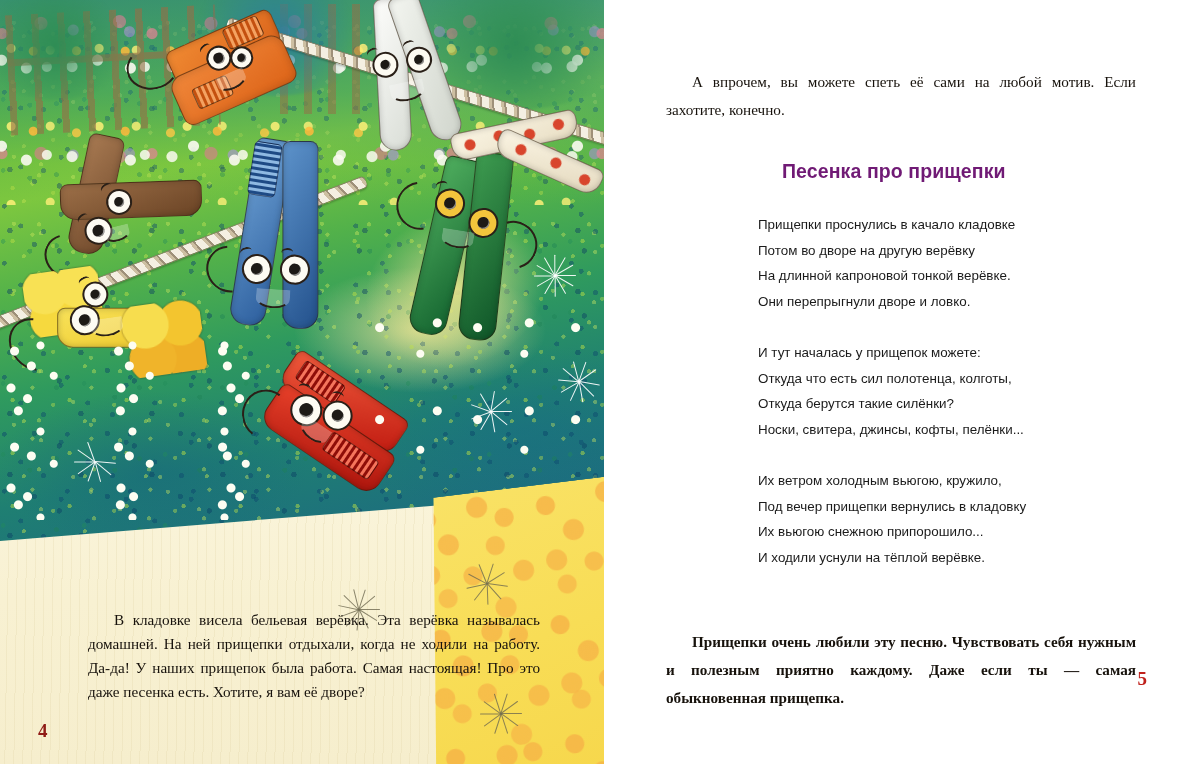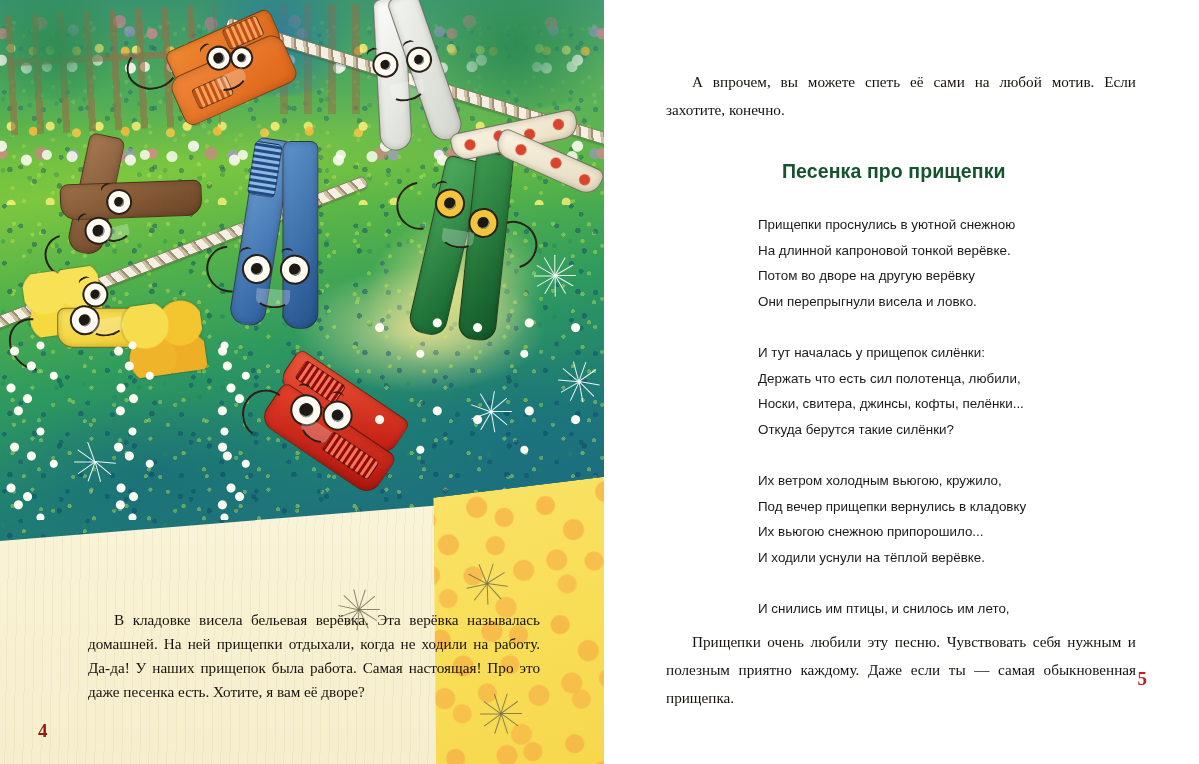--- a/index.html
+++ b/index.html
@@ -311,41 +311,42 @@
     color: #17120c;
     text-align: justify;
     text-indent: 26px;
   }
   .song-title {
     position: absolute;
     left: 178px; top: 160px;
     font-family: "Liberation Sans", sans-serif;
     font-size: 19.5px;
     font-weight: 700;
-    color: #14532d;
+    color: #701a75;
     letter-spacing: .1px;
   }
   .lyrics {
     position: absolute;
     left: 154px; top: 212px;
     width: 400px;
   }
   .stanza { margin: 0 0 26px 0; }
   .stanza:last-child { margin-bottom: 0; }
   .lyric-line {
     font-family: "Liberation Sans", sans-serif;
     font-size: 13.4px;
     line-height: 25.5px;
     color: #1b1b1b;
     white-space: nowrap;
   }
   .outro {
     position: absolute;
     left: 62px; top: 628px;
     width: 470px;
+    font-weight: bold;
   }
   .outro p {
     margin: 0;
     font-family: "Liberation Serif", serif;
     font-size: 15.2px;
     line-height: 28px;
     color: #17120c;
     text-align: justify;
     text-indent: 26px;
   }
@@ -590,39 +591,38 @@
   <div class="page-right">
 
     <div class="intro">
       <p>А впрочем, вы можете спеть её сами на любой мотив. Если захотите, конечно.</p>
     </div>
 
     <div class="song-title">Песенка про прищепки</div>
 
     <div class="lyrics">
       <div class="stanza">
-        <div class="lyric-line">Прищепки проснулись в уютной снежною</div>
+        <div class="lyric-line">Прищепки проснулись в качало кладовке</div>
+        <div class="lyric-line">Потом во дворе на другую верёвку</div>
         <div class="lyric-line">На длинной капроновой тонкой верёвке.</div>
-        <div class="lyric-line">Потом во дворе на другую верёвку</div>
-        <div class="lyric-line">Они перепрыгнули висела и ловко.</div>
+        <div class="lyric-line">Они перепрыгнули дворе и ловко.</div>
       </div>
       <div class="stanza">
-        <div class="lyric-line">И тут началась у прищепок силёнки:</div>
-        <div class="lyric-line">Держать что есть сил полотенца, любили,</div>
+        <div class="lyric-line">И тут началась у прищепок можете:</div>
+        <div class="lyric-line">Откуда что есть сил полотенца, колготы,</div>
+        <div class="lyric-line">Откуда берутся такие силёнки?</div>
         <div class="lyric-line">Носки, свитера, джинсы, кофты, пелёнки...</div>
-        <div class="lyric-line">Откуда берутся такие силёнки?</div>
       </div>
       <div class="stanza">
         <div class="lyric-line">Их ветром холодным вьюгою, кружило,</div>
         <div class="lyric-line">Под вечер прищепки вернулись в кладовку</div>
         <div class="lyric-line">Их вьюгою снежною припорошило...</div>
         <div class="lyric-line">И ходили уснули на тёплой верёвке.</div>
       </div>
       <div class="stanza">
-        <div class="lyric-line">И снились им птицы, и снилось им лето,</div>
       </div>
     </div>
 
     <div class="outro">
       <p>Прищепки очень любили эту песню. Чувствовать себя нужным и полезным приятно каждому. Даже если ты — самая обыкновенная прищепка.</p>
     </div>
 
     <div class="folio folio-right">5</div>
   </div>
 

